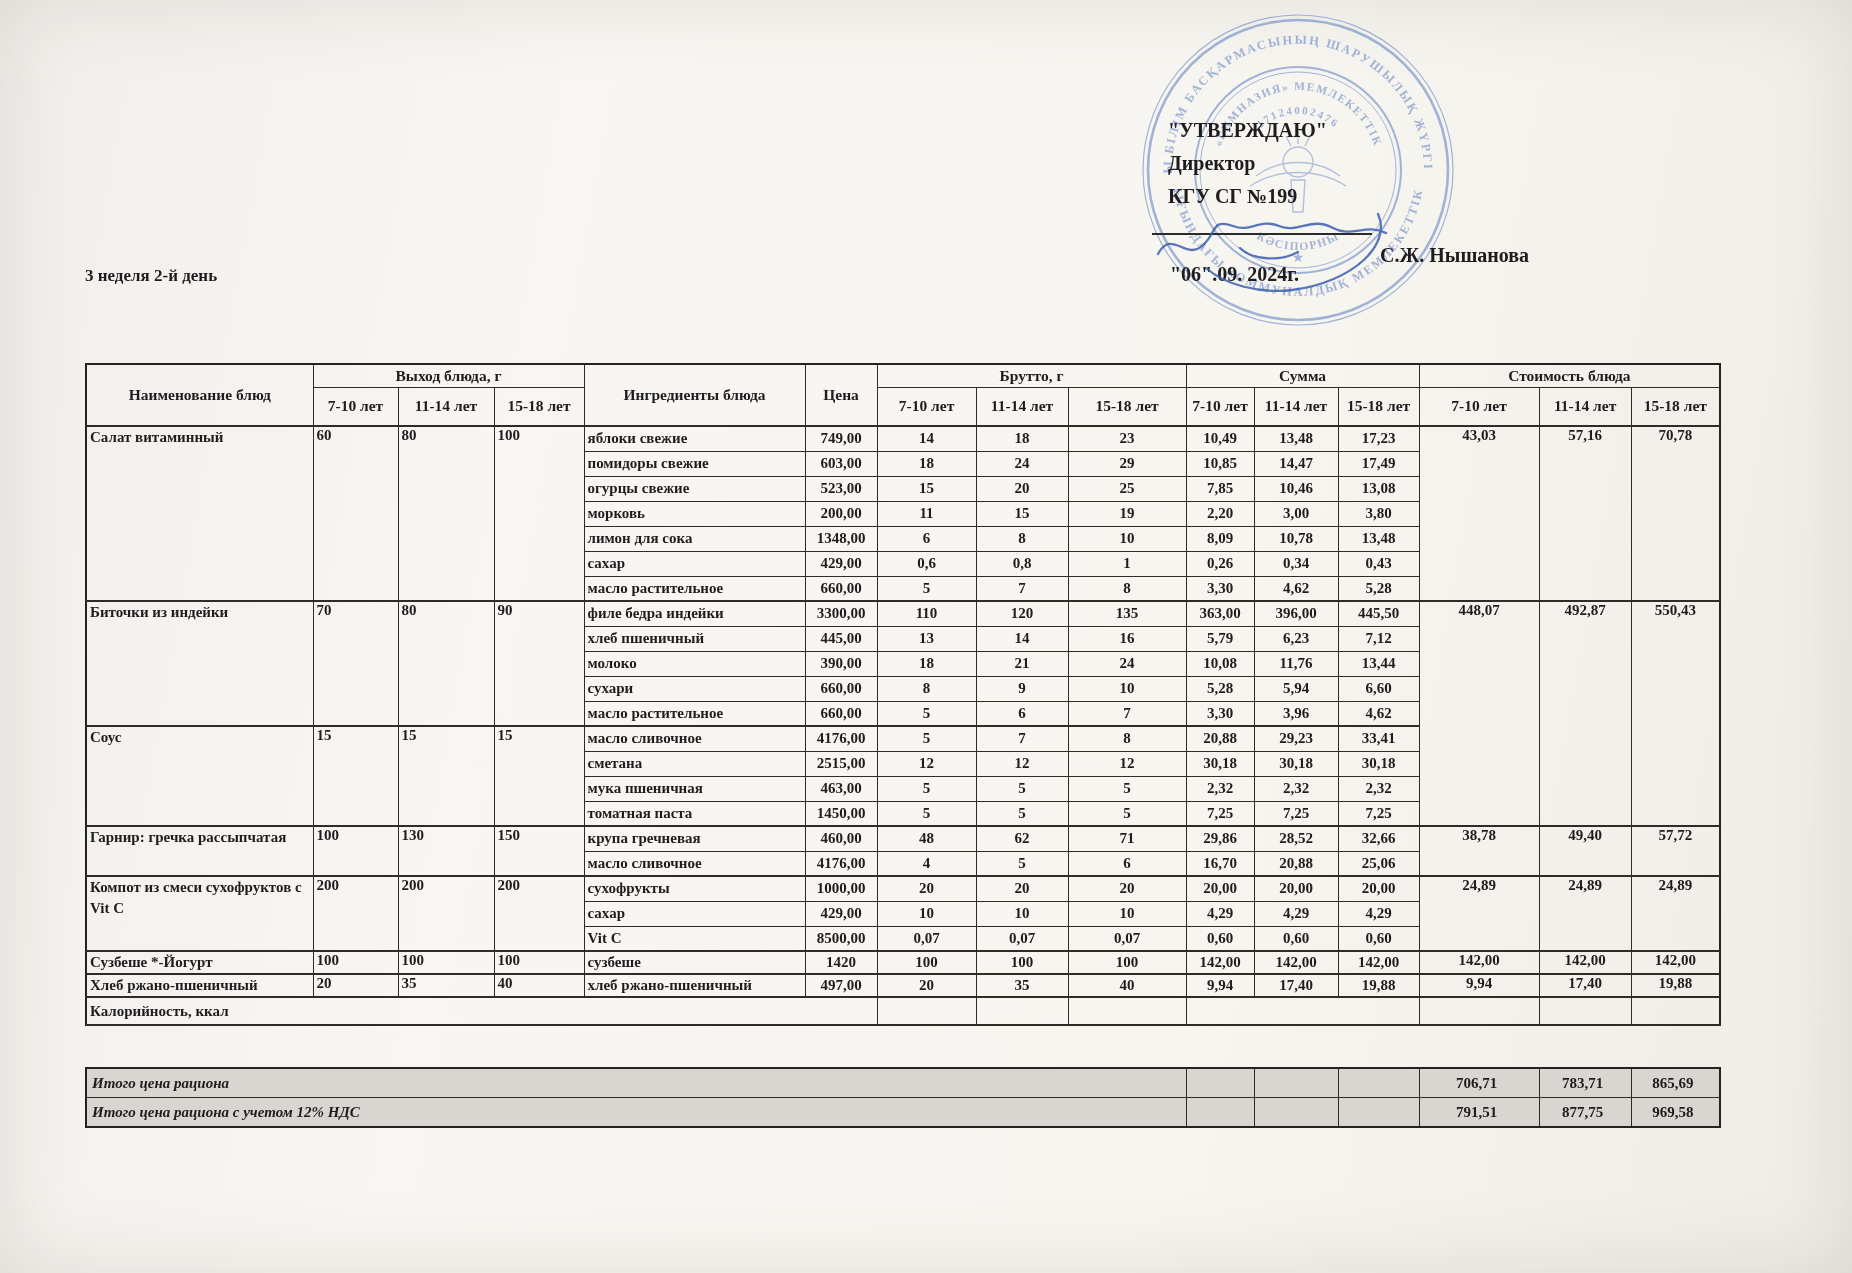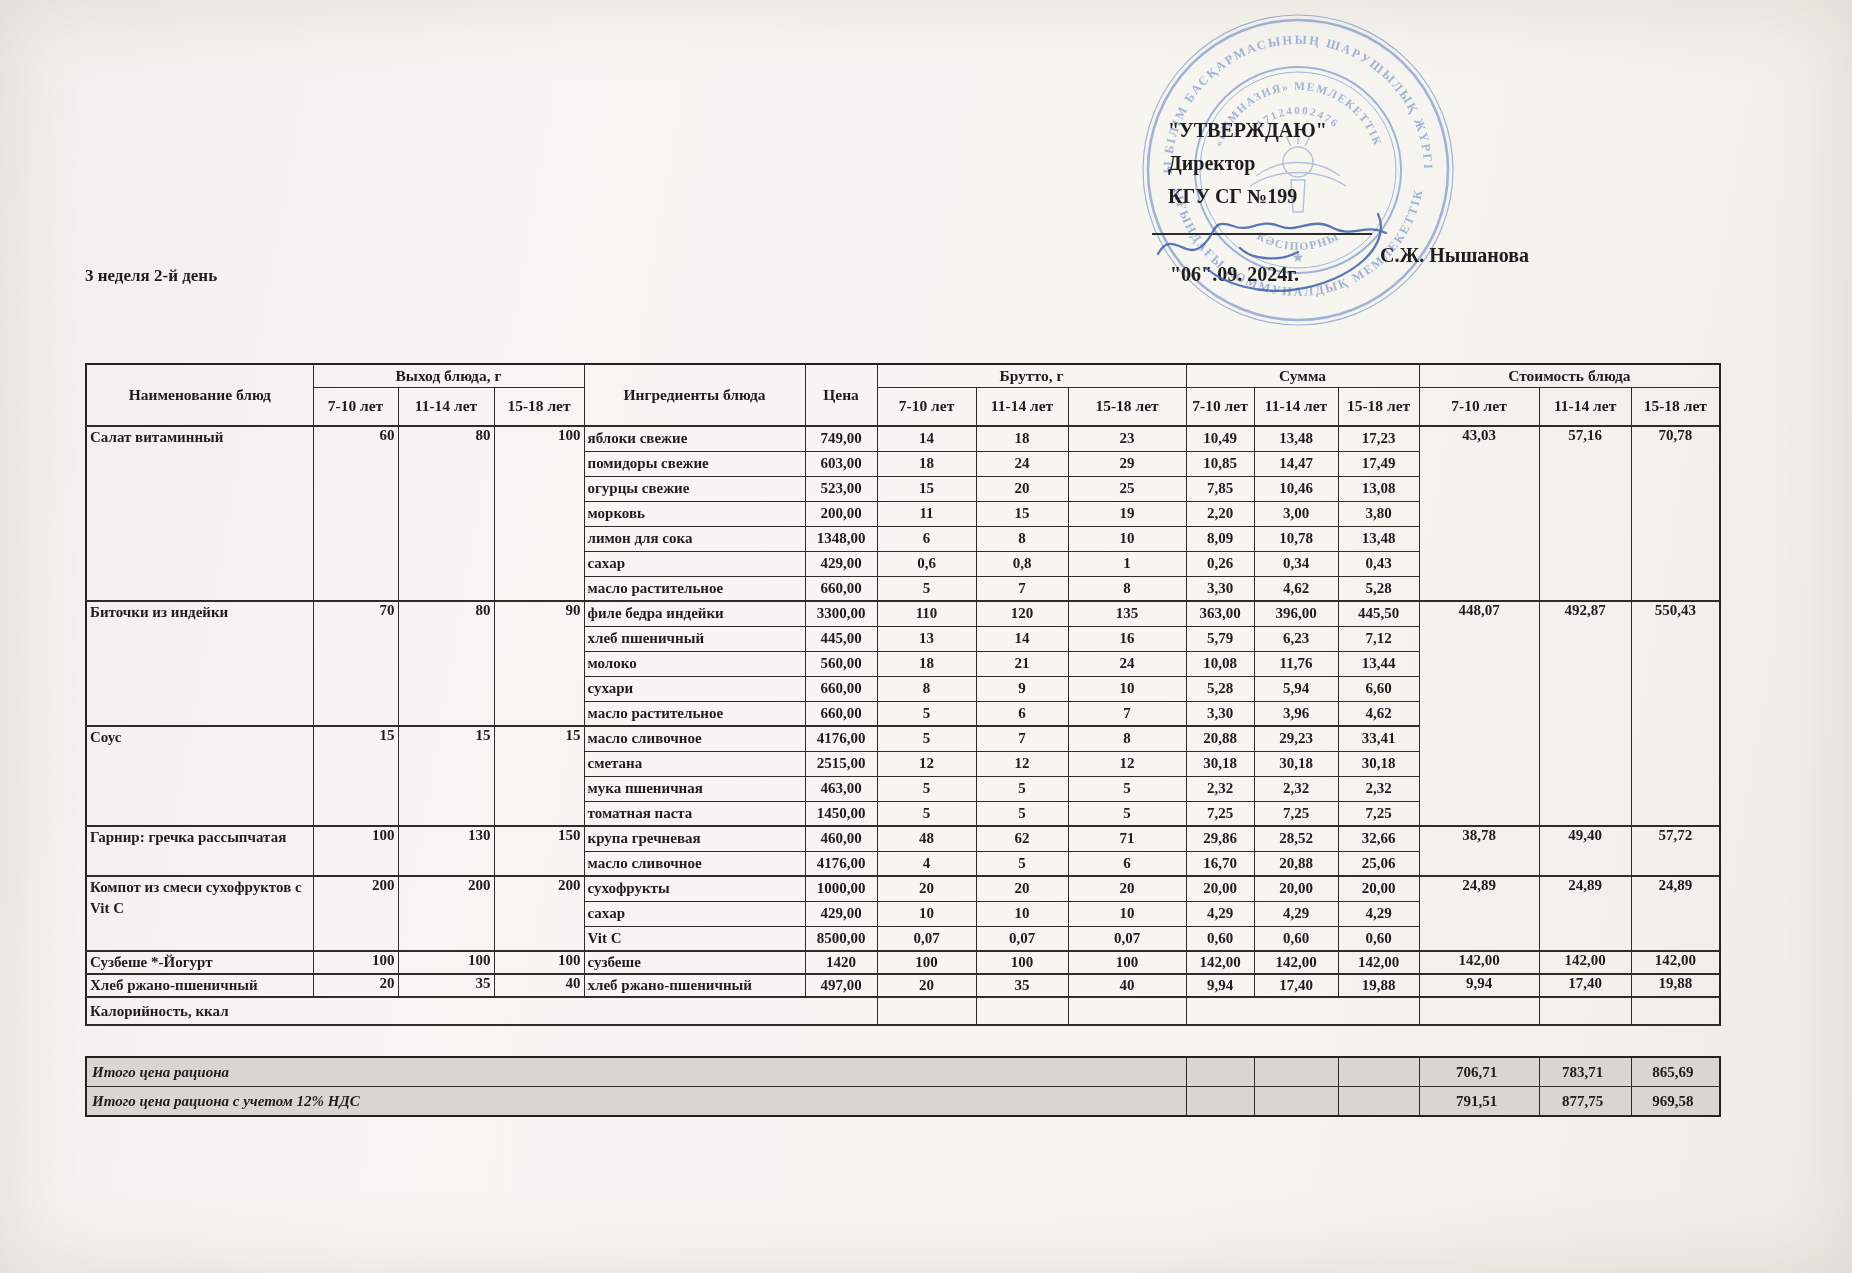--- a/index.html
+++ b/index.html
@@ -25,28 +25,28 @@
   .menu td{border:1px solid #2f2c28;font-weight:bold;font-size:15px;padding:0 3px;overflow:hidden;}
   .menu tr{height:25px;}
   .menu tr.h1{height:23px;}
   .menu tr.h2{height:39px;}
   .menu tr.single{height:14px;}
   .menu tr.cal{height:28px;}
   .h1 td,.h2 td{text-align:center;vertical-align:middle;font-size:15.5px;margin-left:39px;}
   .h2 td{border-bottom-width:2px;}
   tr.ds td{border-top-width:2px;}
   .c-name{text-align:left;vertical-align:top;padding:1px 4px;line-height:21px;margin-left:40px;}
-  .c-out{text-align:right;vertical-align:top;padding-top:2px;}
+  .c-out{text-align:left;vertical-align:top;padding-top:2px;}
   .c-ing{text-align:left;padding-left:6px;}
   .c-num{text-align:center;}
   .c-cost{text-align:center;vertical-align:top;padding-top:3px;}
   .cal td{border-top-width:2px;border-bottom-width:2px;}
   .cal-label{text-align:left;font-size:16px;padding-left:4px;}
   .totals-wrap{position:absolute;left:85px;top:1056px;z-index:2;}
-  .totals{border:2px solid #25231f;width:1634px;}
+  .totals{border:2px solid #25231f;width:1634px;margin-top:11px;}
   .totals td{border:1px solid #2f2c28;height:26px;background:#d9d6d1;font-weight:bold;font-size:15px;}
   .t-label{font-style:italic;font-size:16px;text-align:left;padding-left:5px;}
   .t-val{text-align:center;padding-right:6px;background:#eae8e3;font-size:15.5px;}
 </style>
 </head>
 <body>
 
 <div class="page">
 
   <svg class="stamp" width="360" height="360" viewBox="0 0 360 360">
@@ -239,21 +239,21 @@
             <td class="c-num">445,00</td>
             <td class="c-num">13</td>
             <td class="c-num">14</td>
             <td class="c-num">16</td>
             <td class="c-num">5,79</td>
             <td class="c-num">6,23</td>
             <td class="c-num">7,12</td>
           </tr>
           <tr class="">
             <td class="c-ing">молоко</td>
-            <td class="c-num">560,00</td>
+            <td class="c-num">390,00</td>
             <td class="c-num">18</td>
             <td class="c-num">21</td>
             <td class="c-num">24</td>
             <td class="c-num">10,08</td>
             <td class="c-num">11,76</td>
             <td class="c-num">13,44</td>
           </tr>
           <tr class="">
             <td class="c-ing">сухари</td>
             <td class="c-num">660,00</td>

